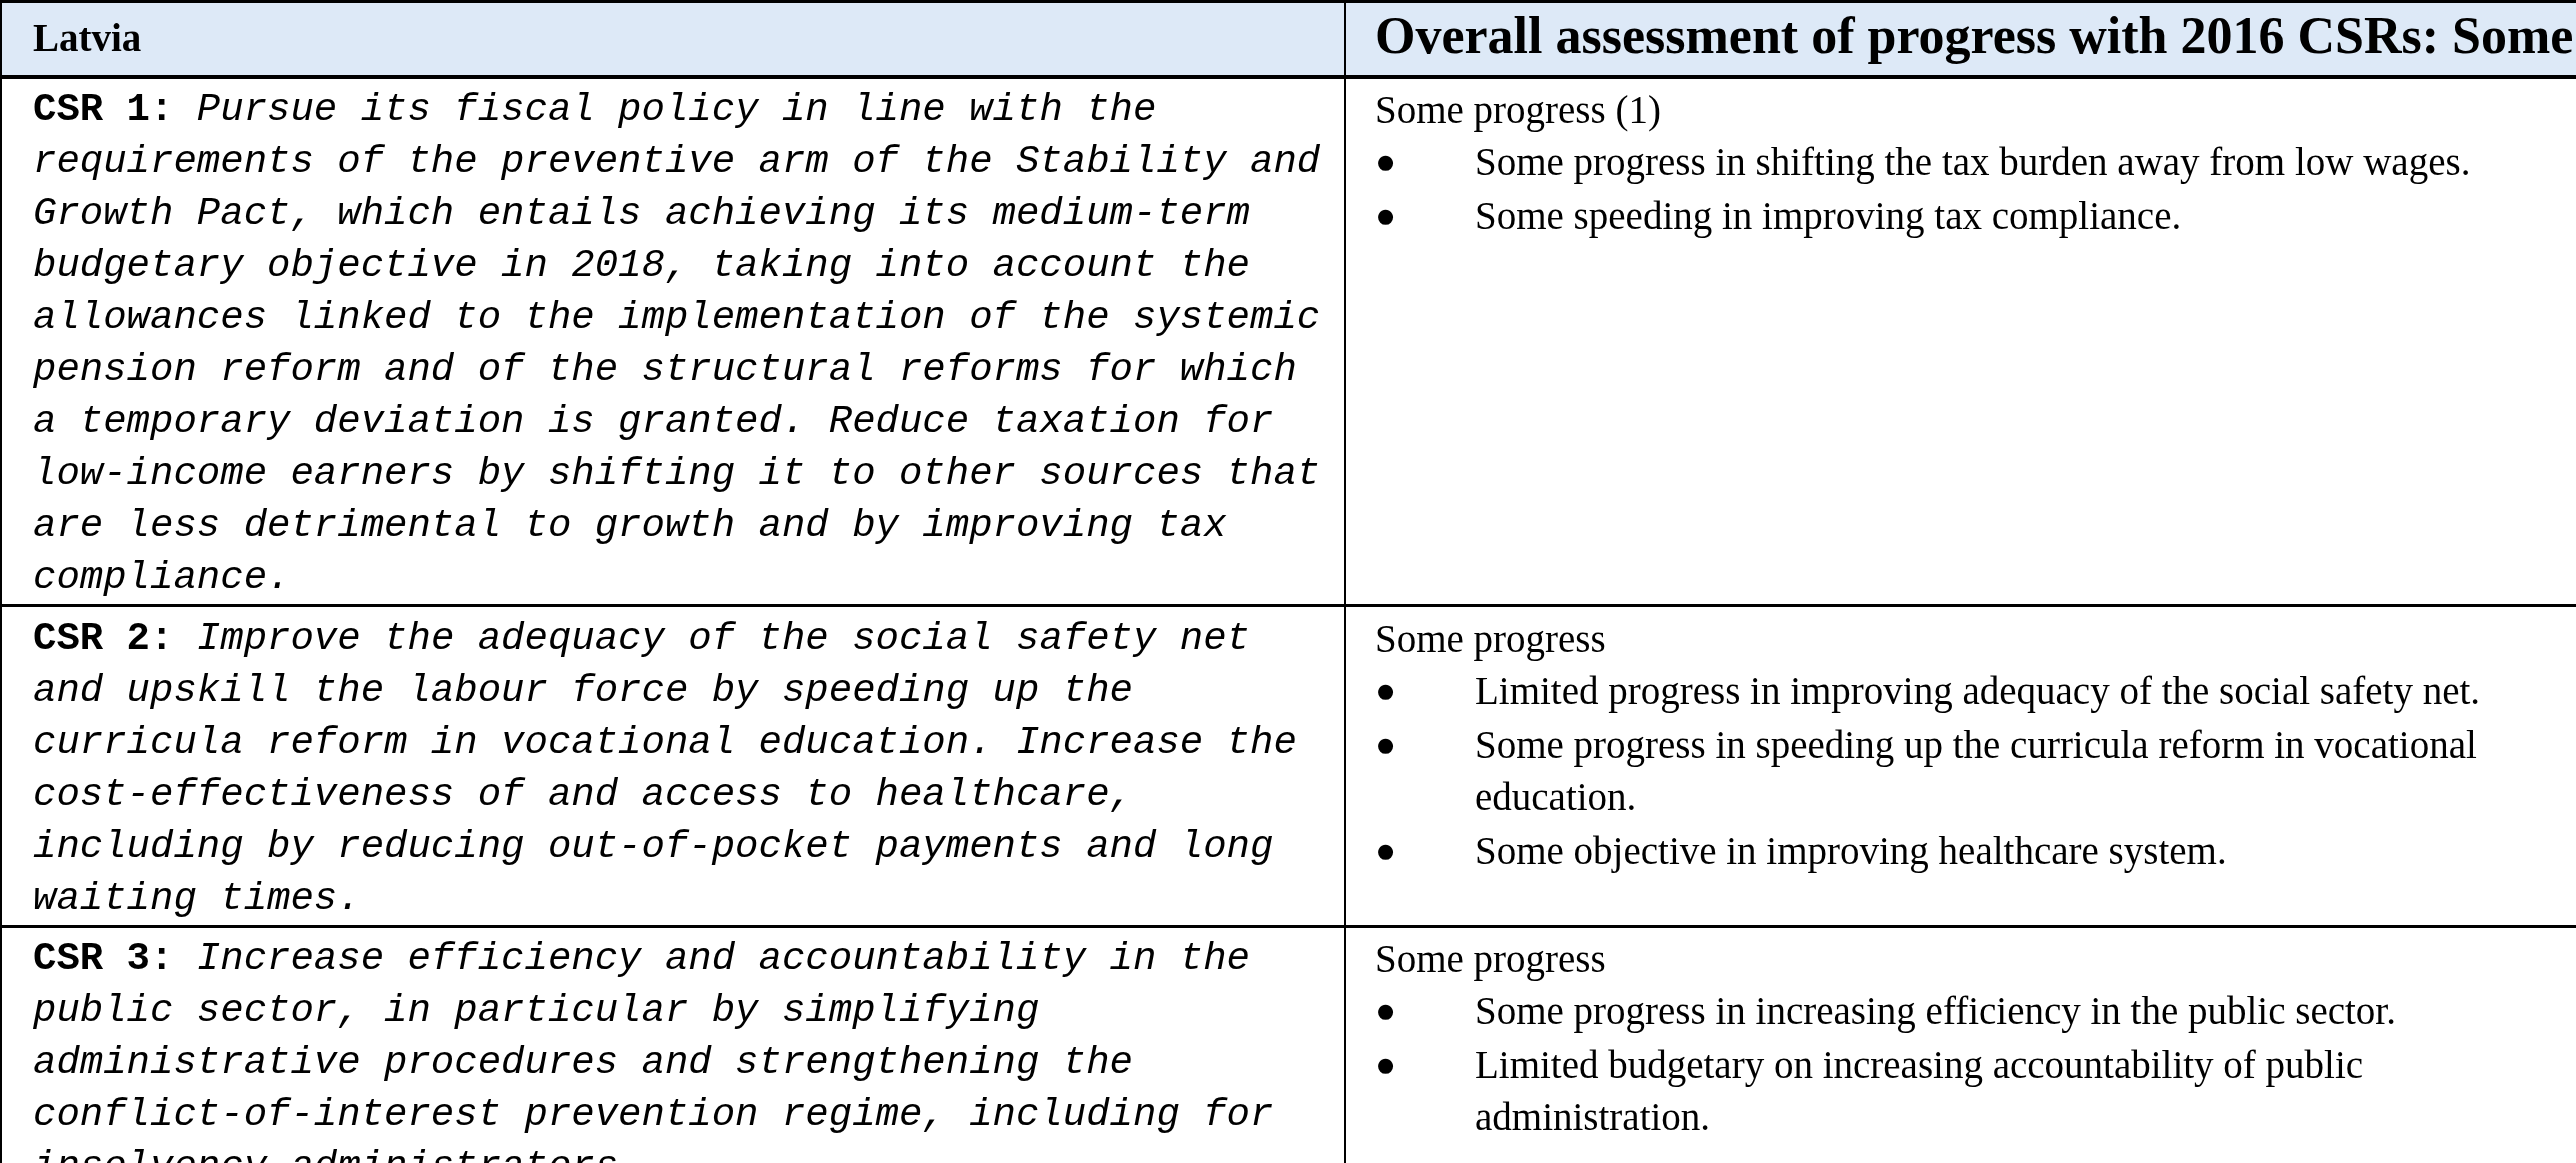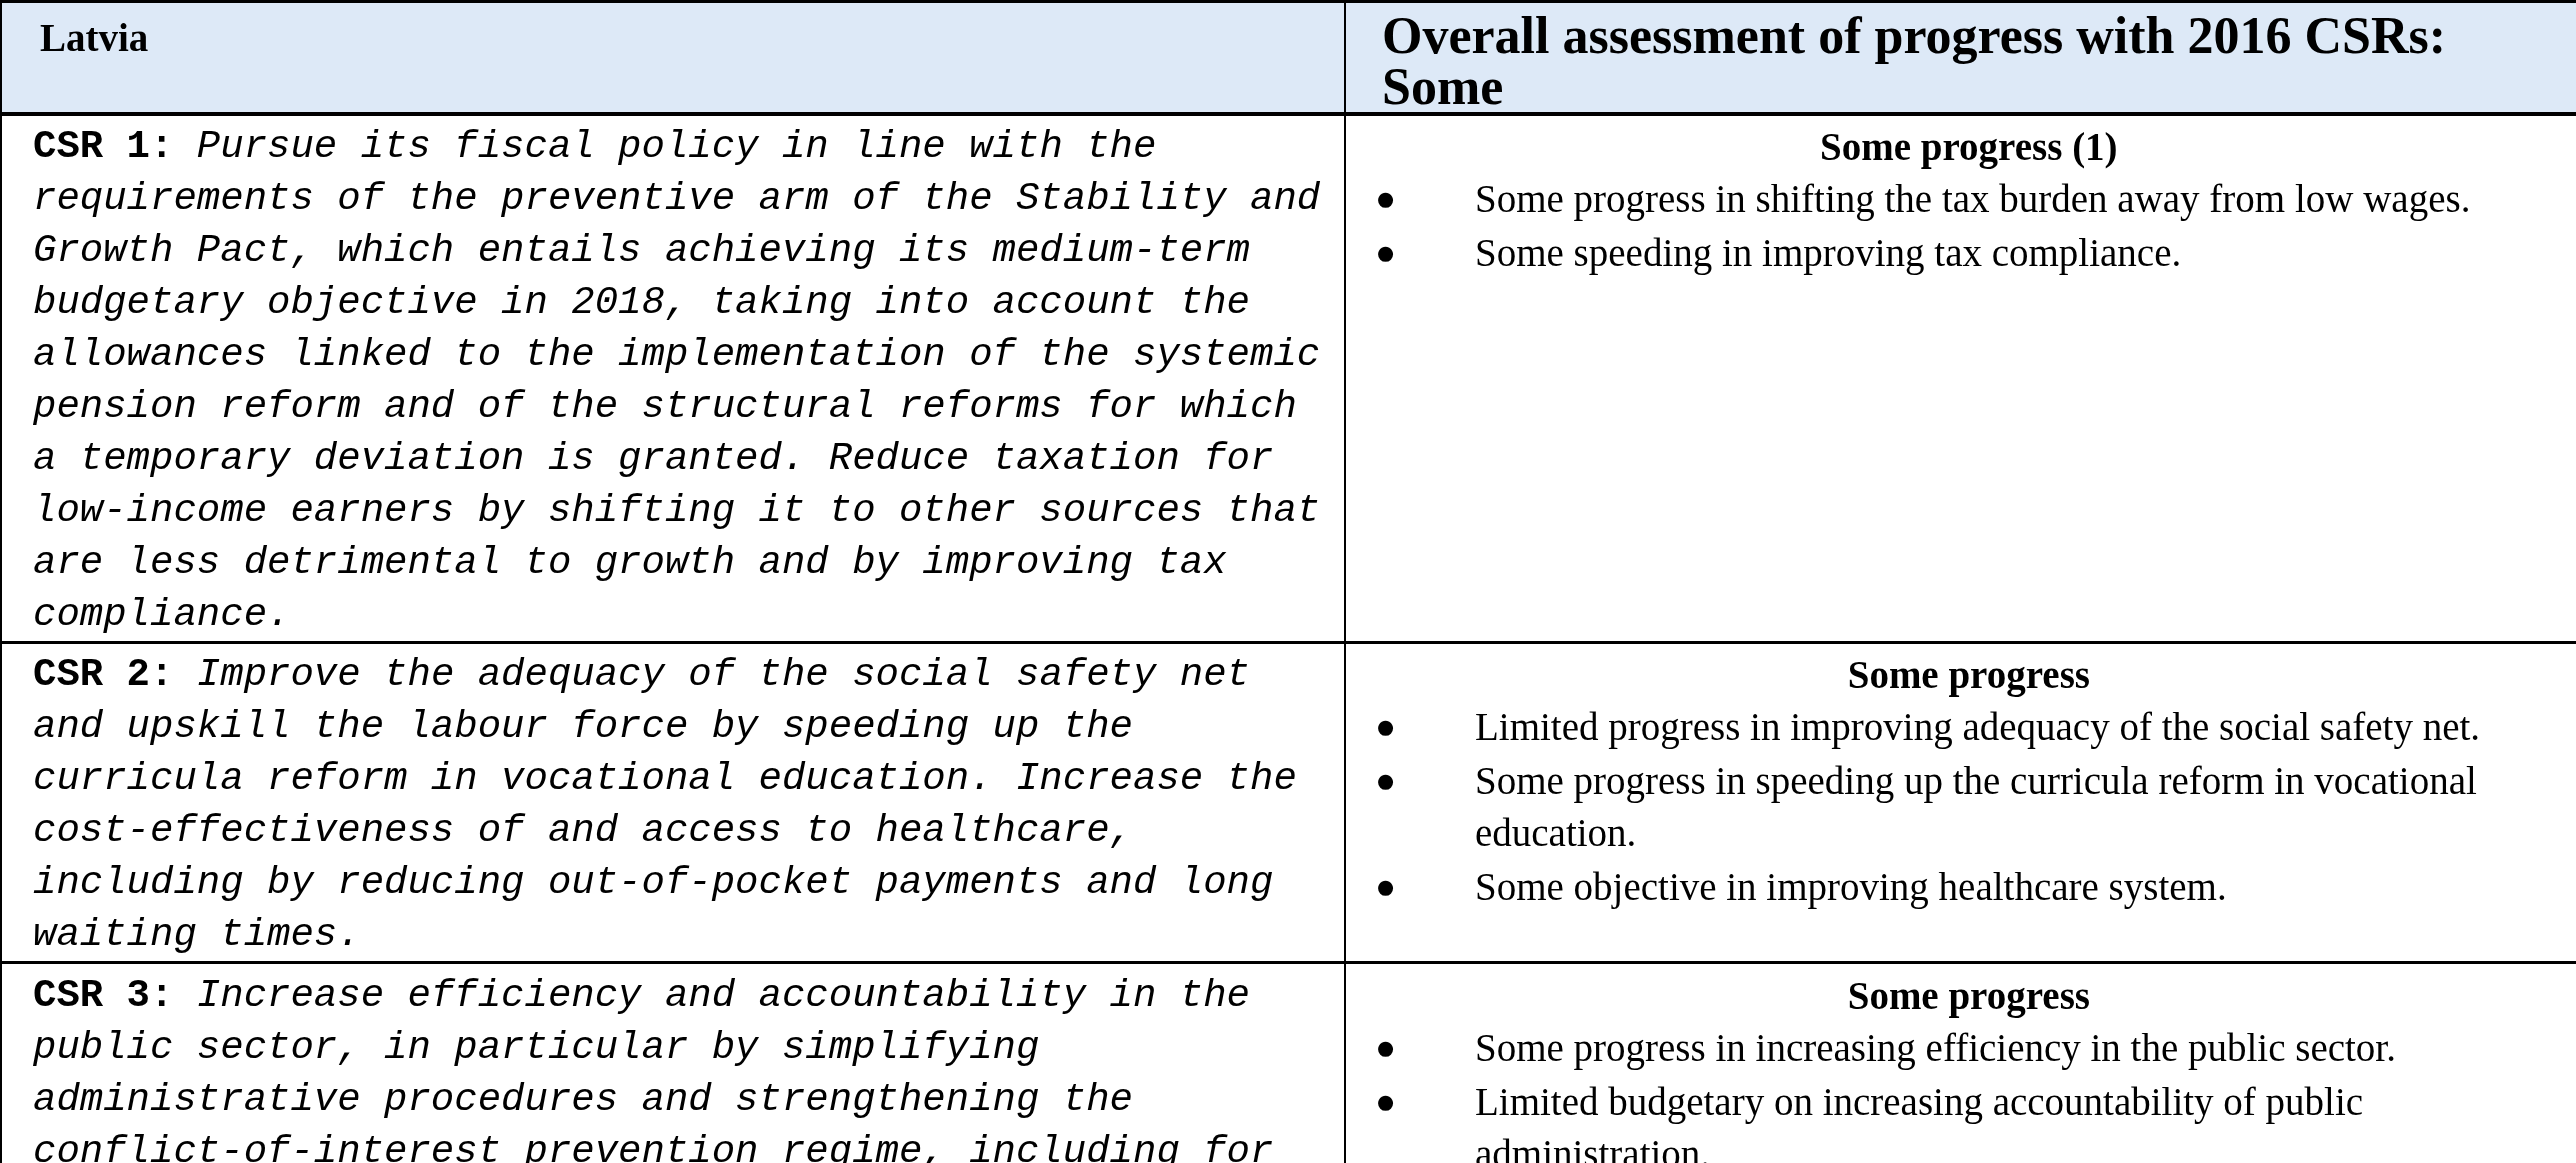--- a/index.html
+++ b/index.html
@@ -1,32 +1,32 @@
 <!DOCTYPE html>
 <html style="font-size:10.6px"><head>
 <meta charset="utf-8">
 <style>
   html, body { margin: 0; padding: 0; background: #ffffff; }
   body { width: 2576px; height: 1164px; position: relative; overflow: hidden;
          font-family: "Liberation Serif", "DejaVu Serif", serif; color: #000; }
   table.csr { position: absolute; left: 0; top: 0; width: 2575px; border-collapse: collapse; table-layout: fixed; }
   table.csr td, table.csr th { border: 2px solid #000; vertical-align: top; padding: 0; }
-  table.csr th { background: #dde9f7; border-top-width: 3.3px; border-bottom-width: 4px; text-align: left; font-weight: bold; height: 72px; padding-left: 7px; }
+  table.csr th { background: #dde9f7; border-top-width: 3.3px; border-bottom-width: 4px; text-align: left; font-weight: bold; height: 72px; }
   col.c1 { width: 1344px; }
   col.c2 { width: 1232px; }
   .hdr-left { font-size: 39px; padding: 8px 0 0 31px; line-height: 53px; }
   .hdr-right { font-size: 52px; padding: 6.7px 0 0 29px; line-height: 51px; }
   tr.r1 td { height: 405px; border-bottom-width: 3.3px; }
   tr.r2 td { height: 314px; border-bottom-width: 3.3px; }
   tr.r3 td { height: 206px; border-bottom-width: 3.3px; }
   .csr-text { font-size: 39px; line-height: 52px; padding: 5.3px 13.3px 0 31px; font-family: Liberation Mono, monospace; }
   .csr-label { font-weight: bold; font-style: normal; }
   .csr-body { font-style: italic; }
   .assess { padding: 5.3px 13.3px 0 29px; font-size: 39px; line-height: 52px; }
-  .assess-title { font-weight: bold; text-align: center; }
+  .assess-title { font-weight: normal; }
   ul.bullets { list-style: none; margin: 0; padding: 0; }
   ul.bullets li { position: relative; padding-left: 100px; line-height: 52px; margin-bottom: 2px; }
   ul.bullets li .bullet { position: absolute; left: 0; top: 0; width: 27px; font-size: 35px; }
 </style>
 </head>
 <body>
 
 <table class="csr">
   <colgroup>
       <col class="c1">

